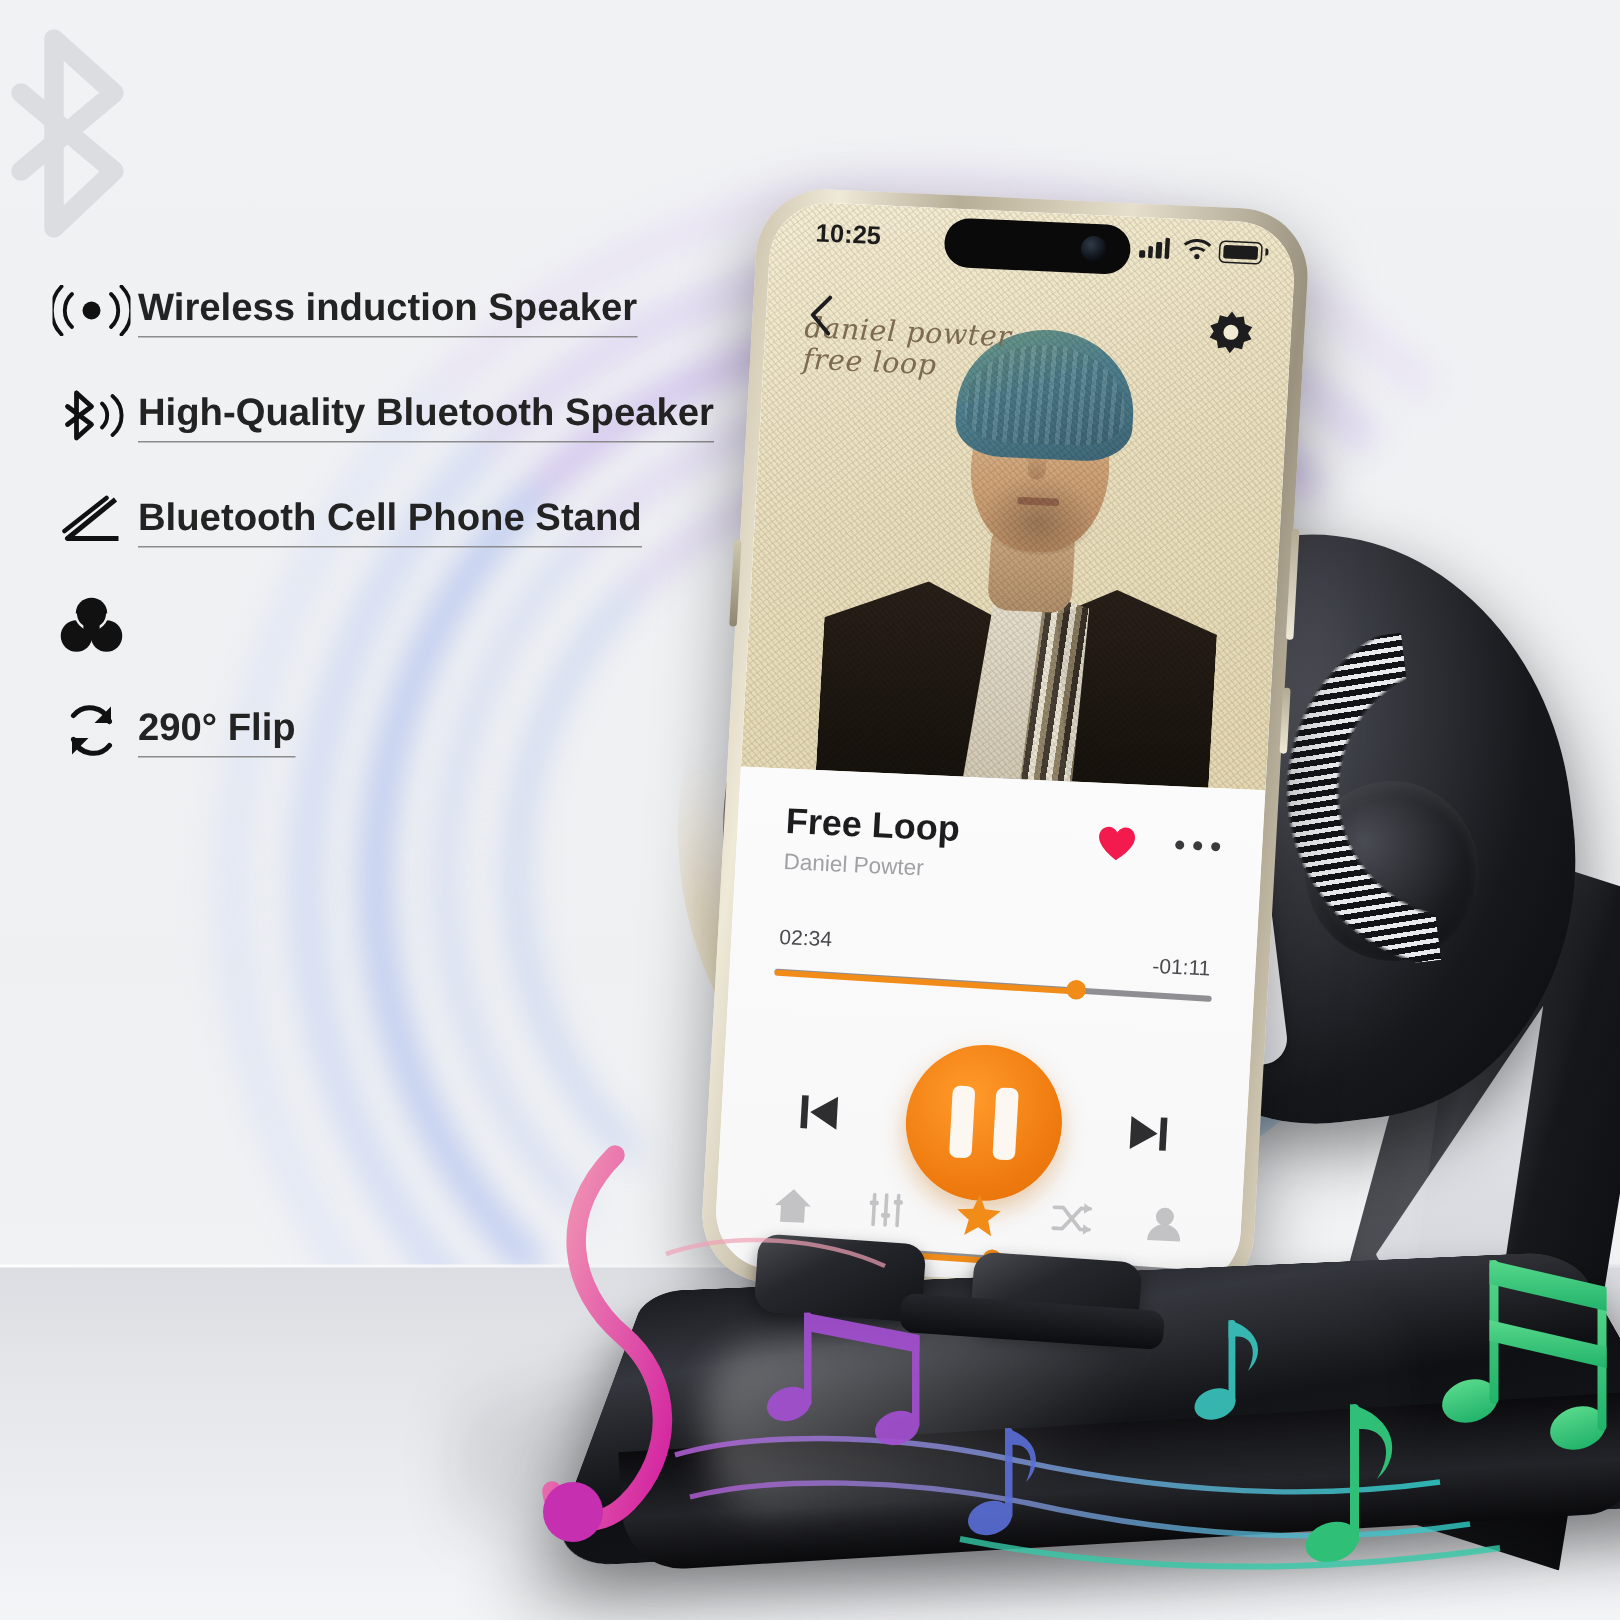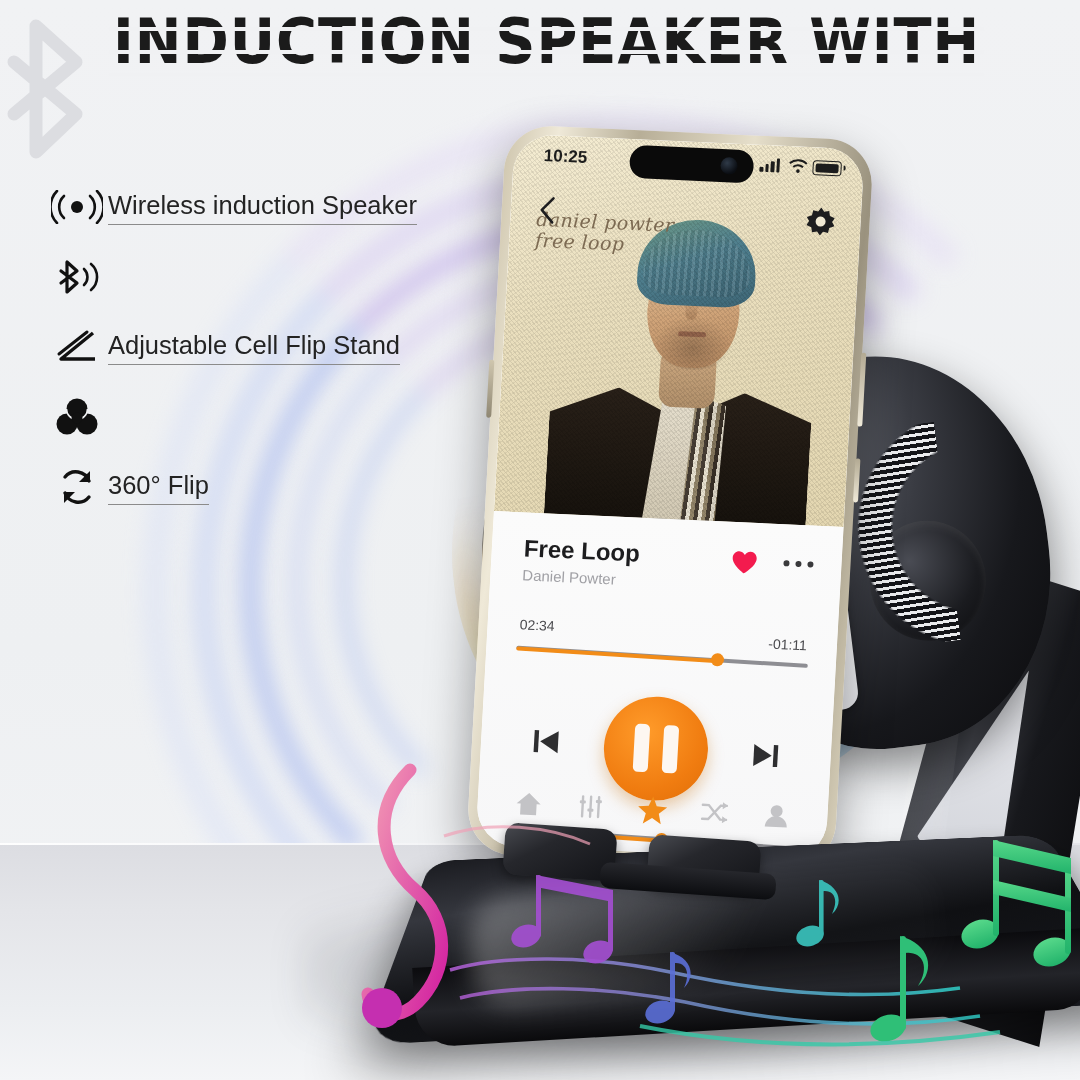--- a/index.html
+++ b/index.html
@@ -46,21 +46,21 @@
      color:#1b1b1b;text-transform:uppercase;}
   .headline .ln{display:block;position:relative;}
   .stencil{position:relative;display:inline-block;}
   .stencil::after{content:"";position:absolute;left:-4px;right:-4px;top:0;bottom:0;
      background:repeating-linear-gradient(180deg,
         rgba(0,0,0,0) 0px,rgba(0,0,0,0) 19px,
         #f0f1f3 19px,#f0f1f3 23px);
      pointer-events:none;}
 
   
-  .features{position:absolute;left:46px;top:172px;width:510px;}
+  .features{position:absolute;left:30px;top:172px;width:510px;font-weight:bold;}
   .feat{display:flex;align-items:center;height:70px;margin-bottom:0;}
   .feat .ic{width:62px;height:46px;flex:0 0 62px;display:flex;align-items:center;justify-content:center;}
   .feat .tx{font-size:25.5px;color:#232323;border-bottom:1.6px solid #8b8b8b;
      padding-bottom:4px;line-height:30px;white-space:nowrap;}
 
   
   .product{position:absolute;left:0;top:0;width:1080px;height:1080px;}
 
   
   .leg{position:absolute;left:880px;top:560px;width:210px;height:480px;
@@ -302,21 +302,20 @@
   <div class="floor"></div>
   <div class="floorshadow"></div>
 
   <div class="btmark">
     <svg viewBox="0 0 116 150" width="116" height="150">
       <path d="M44 12 L44 138 L84 100 L22 48 M22 100 L84 48 L44 12" fill="none" stroke="#dcdde1" stroke-width="13" stroke-linecap="round" stroke-linejoin="round"></path>
     </svg>
   </div>
 
   <div class="headline">
-    <span class="ln"><span class="stencil">INDUCTION SPEAKER WITH</span></span>
   </div>
 
   <div class="features">
 
     <div class="feat">
       <span class="ic">
         <svg viewBox="0 0 52 34" width="52" height="34">
           <circle cx="26" cy="17" r="6" fill="#111"></circle>
           <path d="M13 6 A15 15 0 0 0 13 28" fill="none" stroke="#111" stroke-width="2.6" stroke-linecap="round"></path>
           <path d="M6 1 A23 23 0 0 0 6 33" fill="none" stroke="#111" stroke-width="2.6" stroke-linecap="round"></path>
@@ -328,30 +327,31 @@
     </div>
 
     <div class="feat">
       <span class="ic">
         <svg viewBox="0 0 52 38" width="52" height="38">
           <path d="M16 4 L16 34 L26 25 L10 13 M10 25 L26 13 L16 4" fill="none" stroke="#111" stroke-width="3.2" stroke-linecap="round" stroke-linejoin="round"></path>
           <path d="M33 11 A11 11 0 0 1 33 27" fill="none" stroke="#111" stroke-width="2.6" stroke-linecap="round"></path>
           <path d="M40 6 A17 17 0 0 1 40 32" fill="none" stroke="#111" stroke-width="2.6" stroke-linecap="round"></path>
         </svg>
       </span>
+      <span class="tx">High-Quality Bluetooth Speaker</span>
     </div>
 
     <div class="feat">
       <span class="ic">
         <svg viewBox="0 0 52 36" width="52" height="36">
           <path d="M42 4 L10 30 L44 30" fill="none" stroke="#111" stroke-width="3.4" stroke-linejoin="round"></path>
           <path d="M36 3 L8 25" fill="none" stroke="#111" stroke-width="3.0" stroke-linecap="round"></path>
         </svg>
       </span>
-      <span class="tx">Adjustable Cell Flip Stand</span>
+      <span class="tx">Bluetooth Cell Phone Stand</span>
     </div>
 
     <div class="feat">
       <span class="ic">
         <svg viewBox="0 0 52 40" width="52" height="40">
           <circle cx="26" cy="12" r="10.5" fill="#111"></circle>
           <circle cx="16" cy="27" r="10.5" fill="#111"></circle>
           <circle cx="36" cy="27" r="10.5" fill="#111"></circle>
           <path d="M26 12 m-10.5 0 a10.5 10.5 0 0 0 10.5 10.5 a10.5 10.5 0 0 0 10.5 -10.5" fill="none" stroke="#f0f1f3" stroke-width="1.6"></path>
           <circle cx="26" cy="21" r="5.5" fill="#111"></circle>
@@ -361,21 +361,21 @@
 
     <div class="feat">
       <span class="ic">
         <svg viewBox="0 0 52 40" width="52" height="40">
           <path d="M38 14 A14 14 0 0 0 14 10" fill="none" stroke="#111" stroke-width="3.4" stroke-linecap="round"></path>
           <path d="M14 26 A14 14 0 0 0 38 30" fill="none" stroke="#111" stroke-width="3.4" stroke-linecap="round"></path>
           <path d="M39 4 L39 15 L28 15 Z" fill="#111"></path>
           <path d="M13 36 L13 25 L24 25 Z" fill="#111"></path>
         </svg>
       </span>
-      <span class="tx">360° Flip</span>
+      <span class="tx">290° Flip</span>
     </div>
   </div>
 
   <div class="product">
 
     <div class="leg">
       <div class="leg-body"></div>
       <div class="leg-hole"></div>
       <div class="leg-gloss"></div>
     </div>

